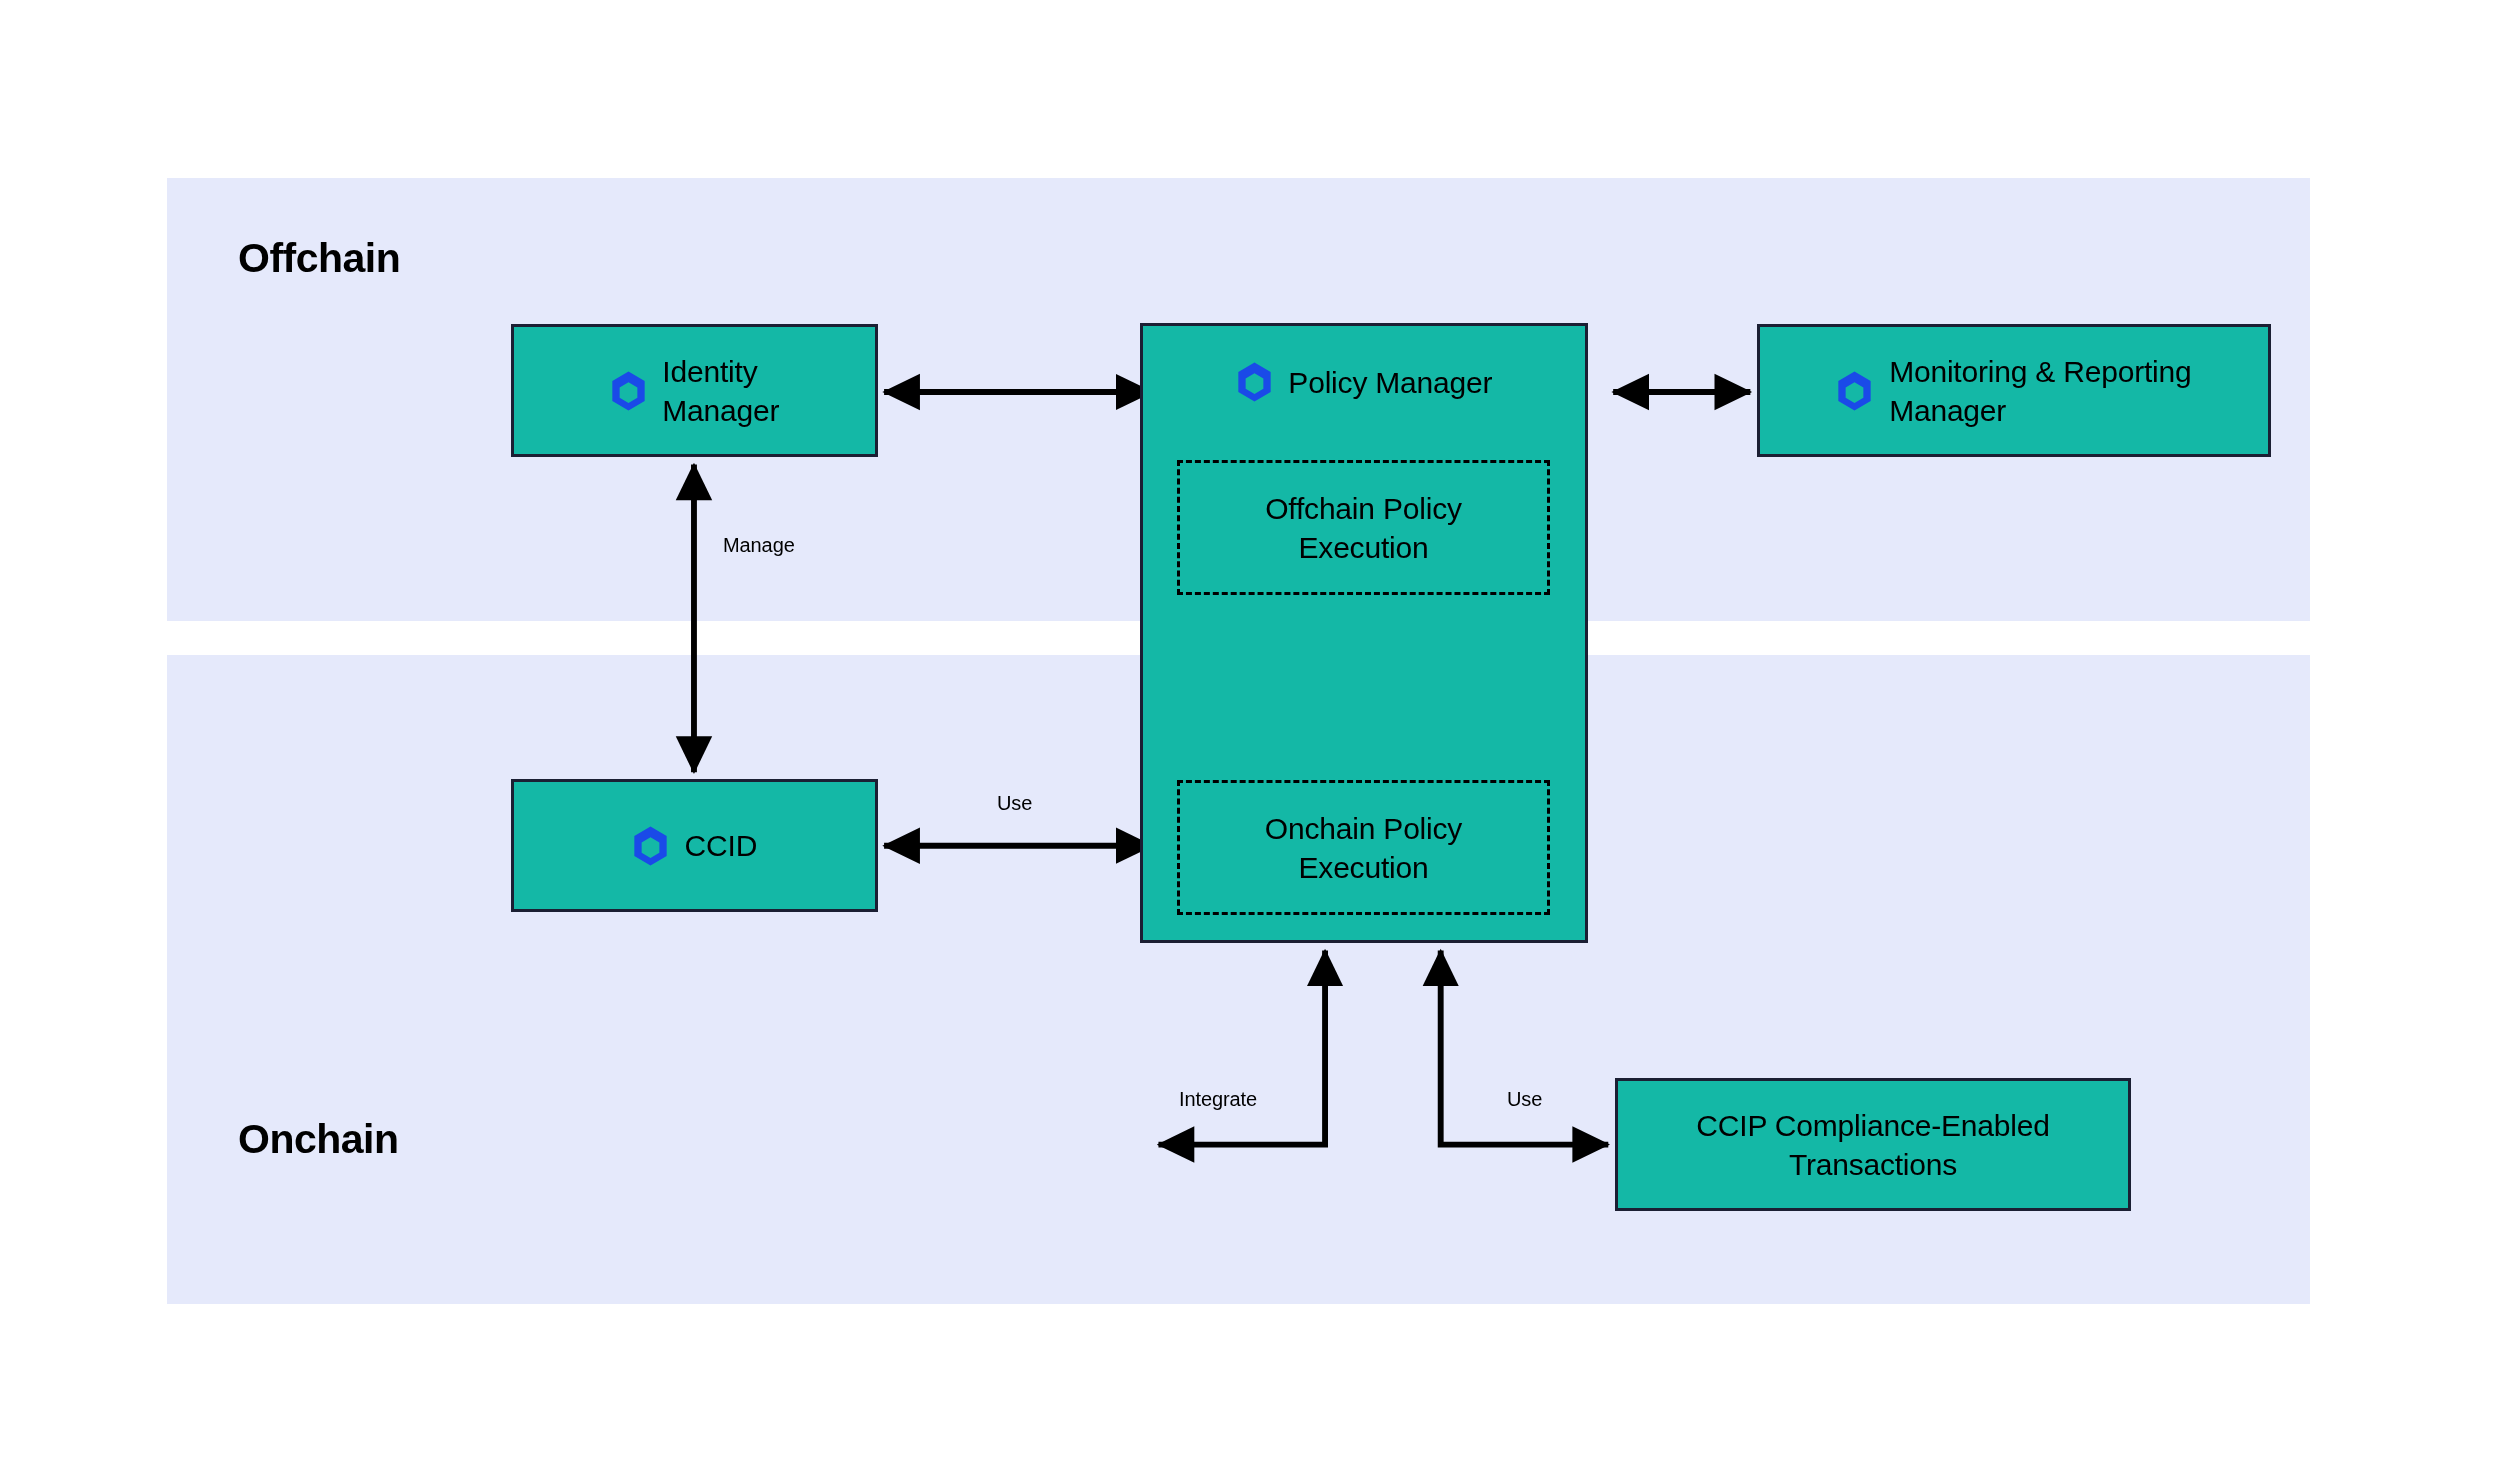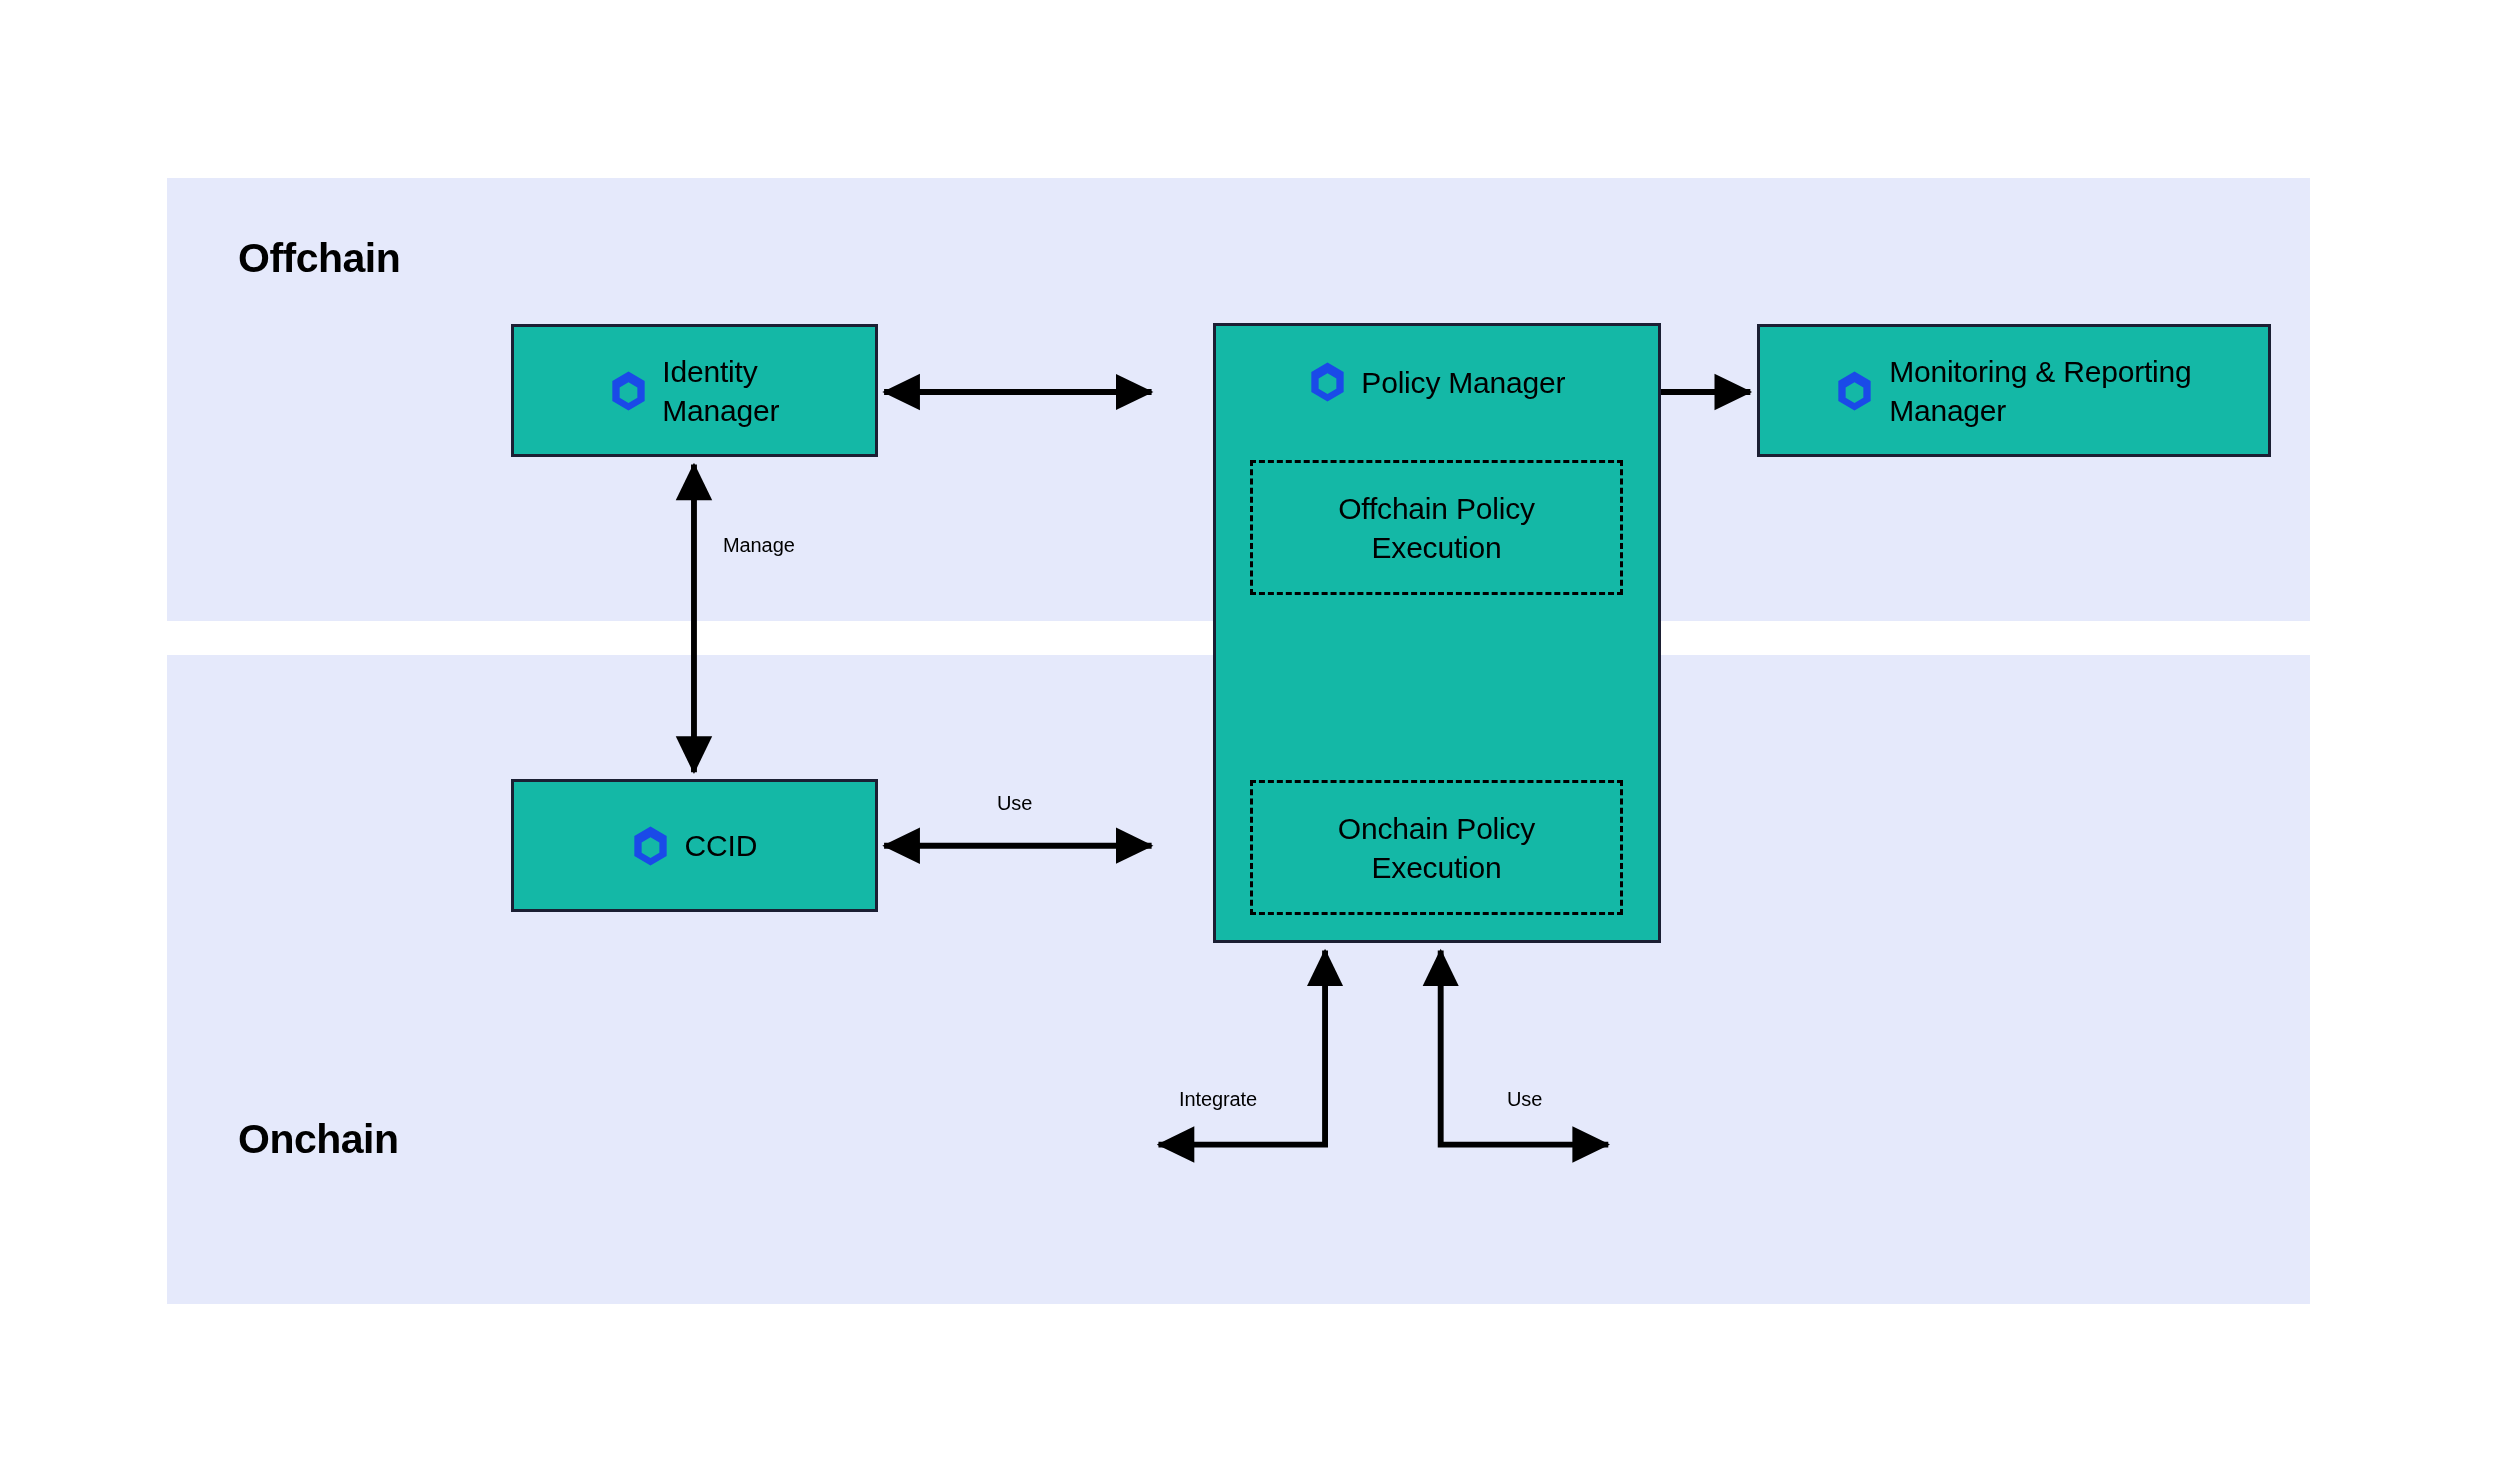--- a/index.html
+++ b/index.html
@@ -72,21 +72,21 @@
     color: #000000;
     letter-spacing: -0.2px;
   }
   .node-label.two-line { max-width: 255px; }
 
   
   .cl-hex { flex: 0 0 auto; display: block; }
 
   
   #node-identity-manager   { left: 511px;  top: 324px;  width: 367px; height: 133px; }
-  #node-policy-manager     { left: 1213px; top: 323px;  width: 448px; height: 620px;
+  #node-policy-manager     { left: 1140px; top: 323px;  width: 448px; height: 620px;
                              display: block; }
   #node-monitoring-manager { left: 1757px; top: 324px;  width: 514px; height: 133px; }
   #node-ccid               { left: 511px;  top: 779px;  width: 367px; height: 133px; }
   #node-cct-extension      { left: 714px;  top: 1078px; width: 438px; height: 133px; }
   #node-ccip-transactions  { left: 1615px; top: 1078px; width: 516px; height: 133px; }
 
   
   #pm-header {
     position: absolute;
     left: 0; top: 35px;
@@ -222,15 +222,23 @@
     <div class="node-inner">
       <svg class="cl-hex" width="37" height="42" viewBox="0 0 38 43">
         <path d="M19 1.6 L35.6 11.3 L35.6 31.7 L19 41.4 L2.4 31.7 L2.4 11.3 Z
                  M19 12.5 L9.9 17.8 L9.9 28.4 L19 33.7 L28.1 28.4 L28.1 17.8 Z" fill="#1a4ae8" fill-rule="evenodd"></path>
       </svg>
       <span class="node-label">CCID</span>
     </div>
   </div>
 
 
+  <div class="node" id="node-ccip-transactions">
+    <div class="node-inner">
+      <div class="node-label" style="text-align:center;">
+        <span>CCIP Compliance-Enabled</span><br>
+        <span>Transactions</span>
+      </div>
+    </div>
+  </div>
 
 </div>
 
 
 </body></html>

